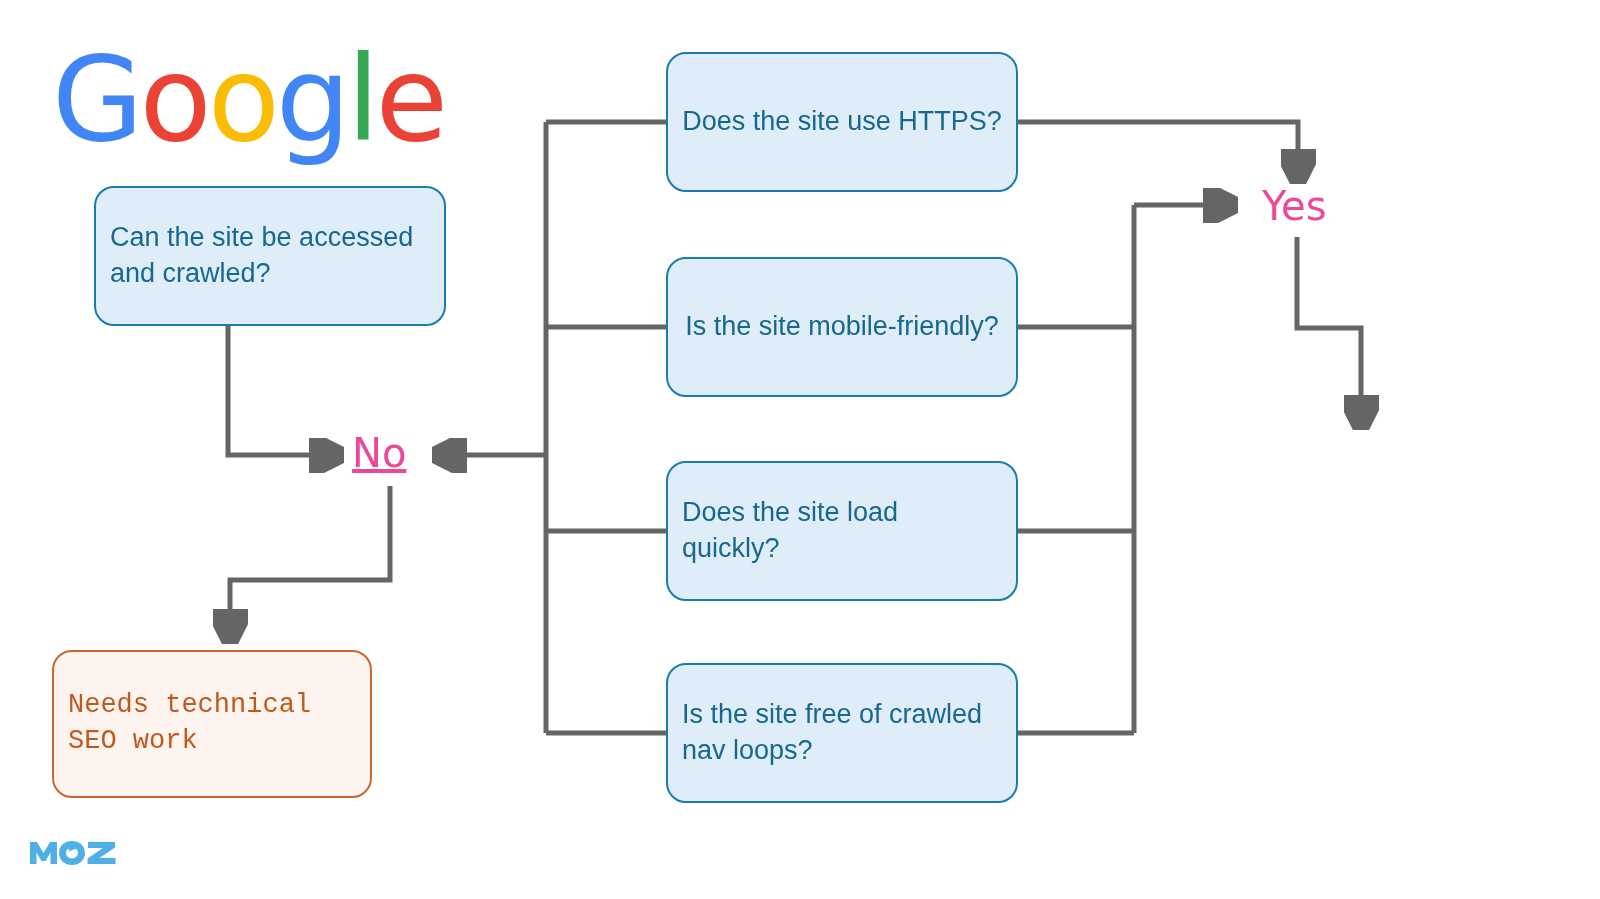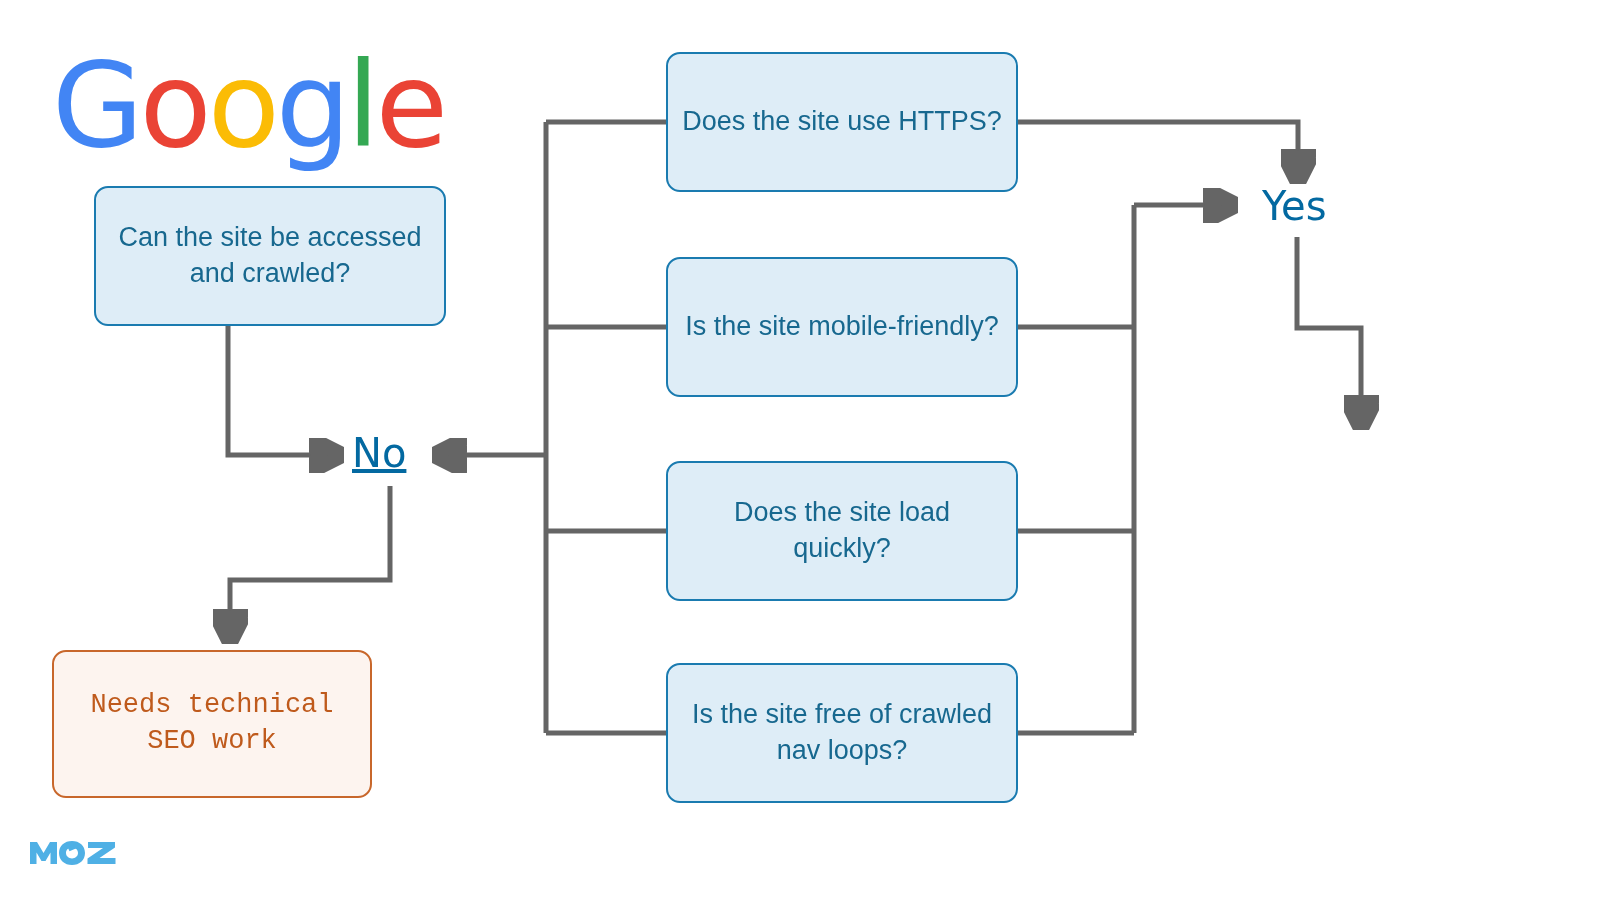--- a/index.html
+++ b/index.html
@@ -15,21 +15,21 @@
     width: 1600px;
     height: 899px;
     background: #ffffff;
     overflow: hidden;
   }
 
   
   #google-logo {
     position: absolute;
     left: 52px;
-    top: 46px;
+    top: 40px;
     font-family: "DejaVu Sans", sans-serif;
     font-size: 118px;
     line-height: 1;
     letter-spacing: -4px;
     font-weight: 400;
     user-select: none;
     white-space: nowrap;
   }
   #google-logo span { display: inline-block; }
 
@@ -39,25 +39,25 @@
     left: 30px;
     top: 833px;
     width: 92px;
     height: 34px;
   }
 
   
   .node {
     position: absolute;
     box-sizing: border-box;
-    border-radius: 14px;
+    border-radius: 20px;
     display: flex;
     align-items: center;
     justify-content: center;
-    text-align: center;
+    text-align: left;
     line-height: 1.32;
   }
   .node.question {
     background: #deedf7;
     border: 2px solid #1a7bb0;
     color: #17688f;
     font-size: 27px;
   }
   .node.outcome {
     background: #fdf4ef;
@@ -78,21 +78,21 @@
   }
   .thumb-emoji {
     font-size: 52px;
     line-height: 1;
   }
 
   
   .decision-label {
     position: absolute;
     font-size: 40px;
-    color: #0369a1;
+    color: #ec4899;
     font-family: "DejaVu Sans", sans-serif;
     white-space: nowrap;
   }
 
   
   #connectors {
     position: absolute;
     left: 0;
     top: 0;
     width: 1600px;

